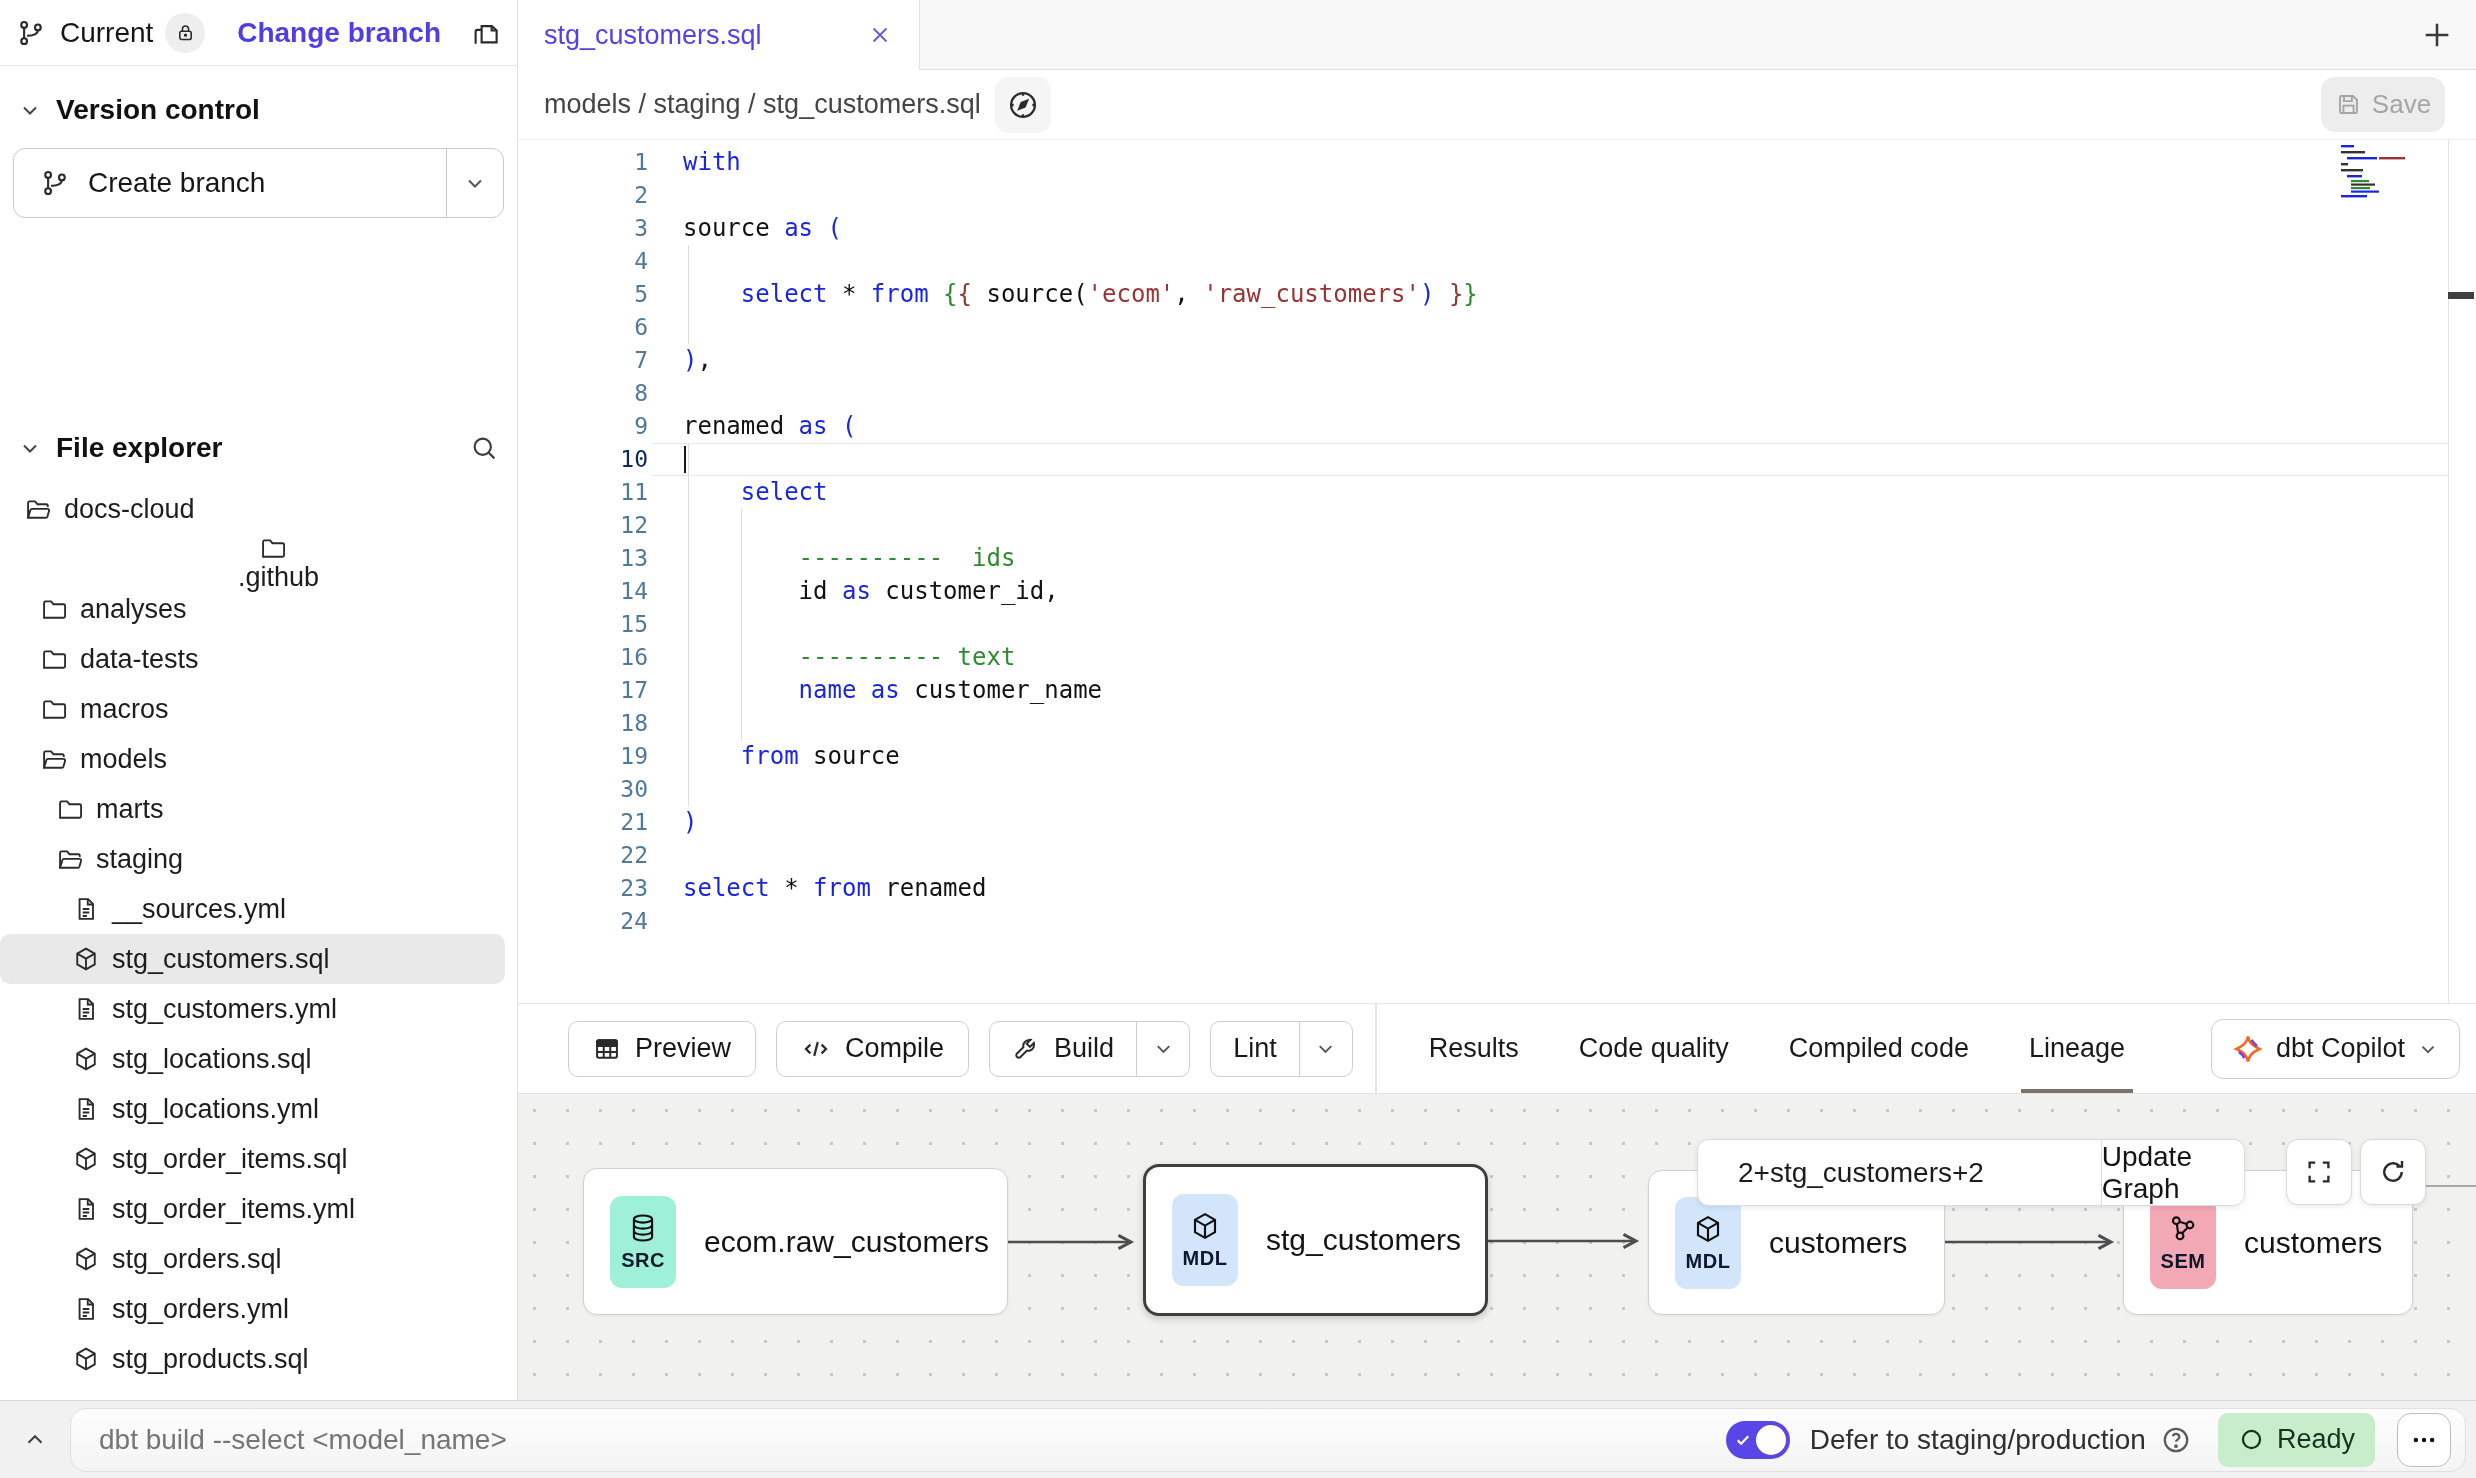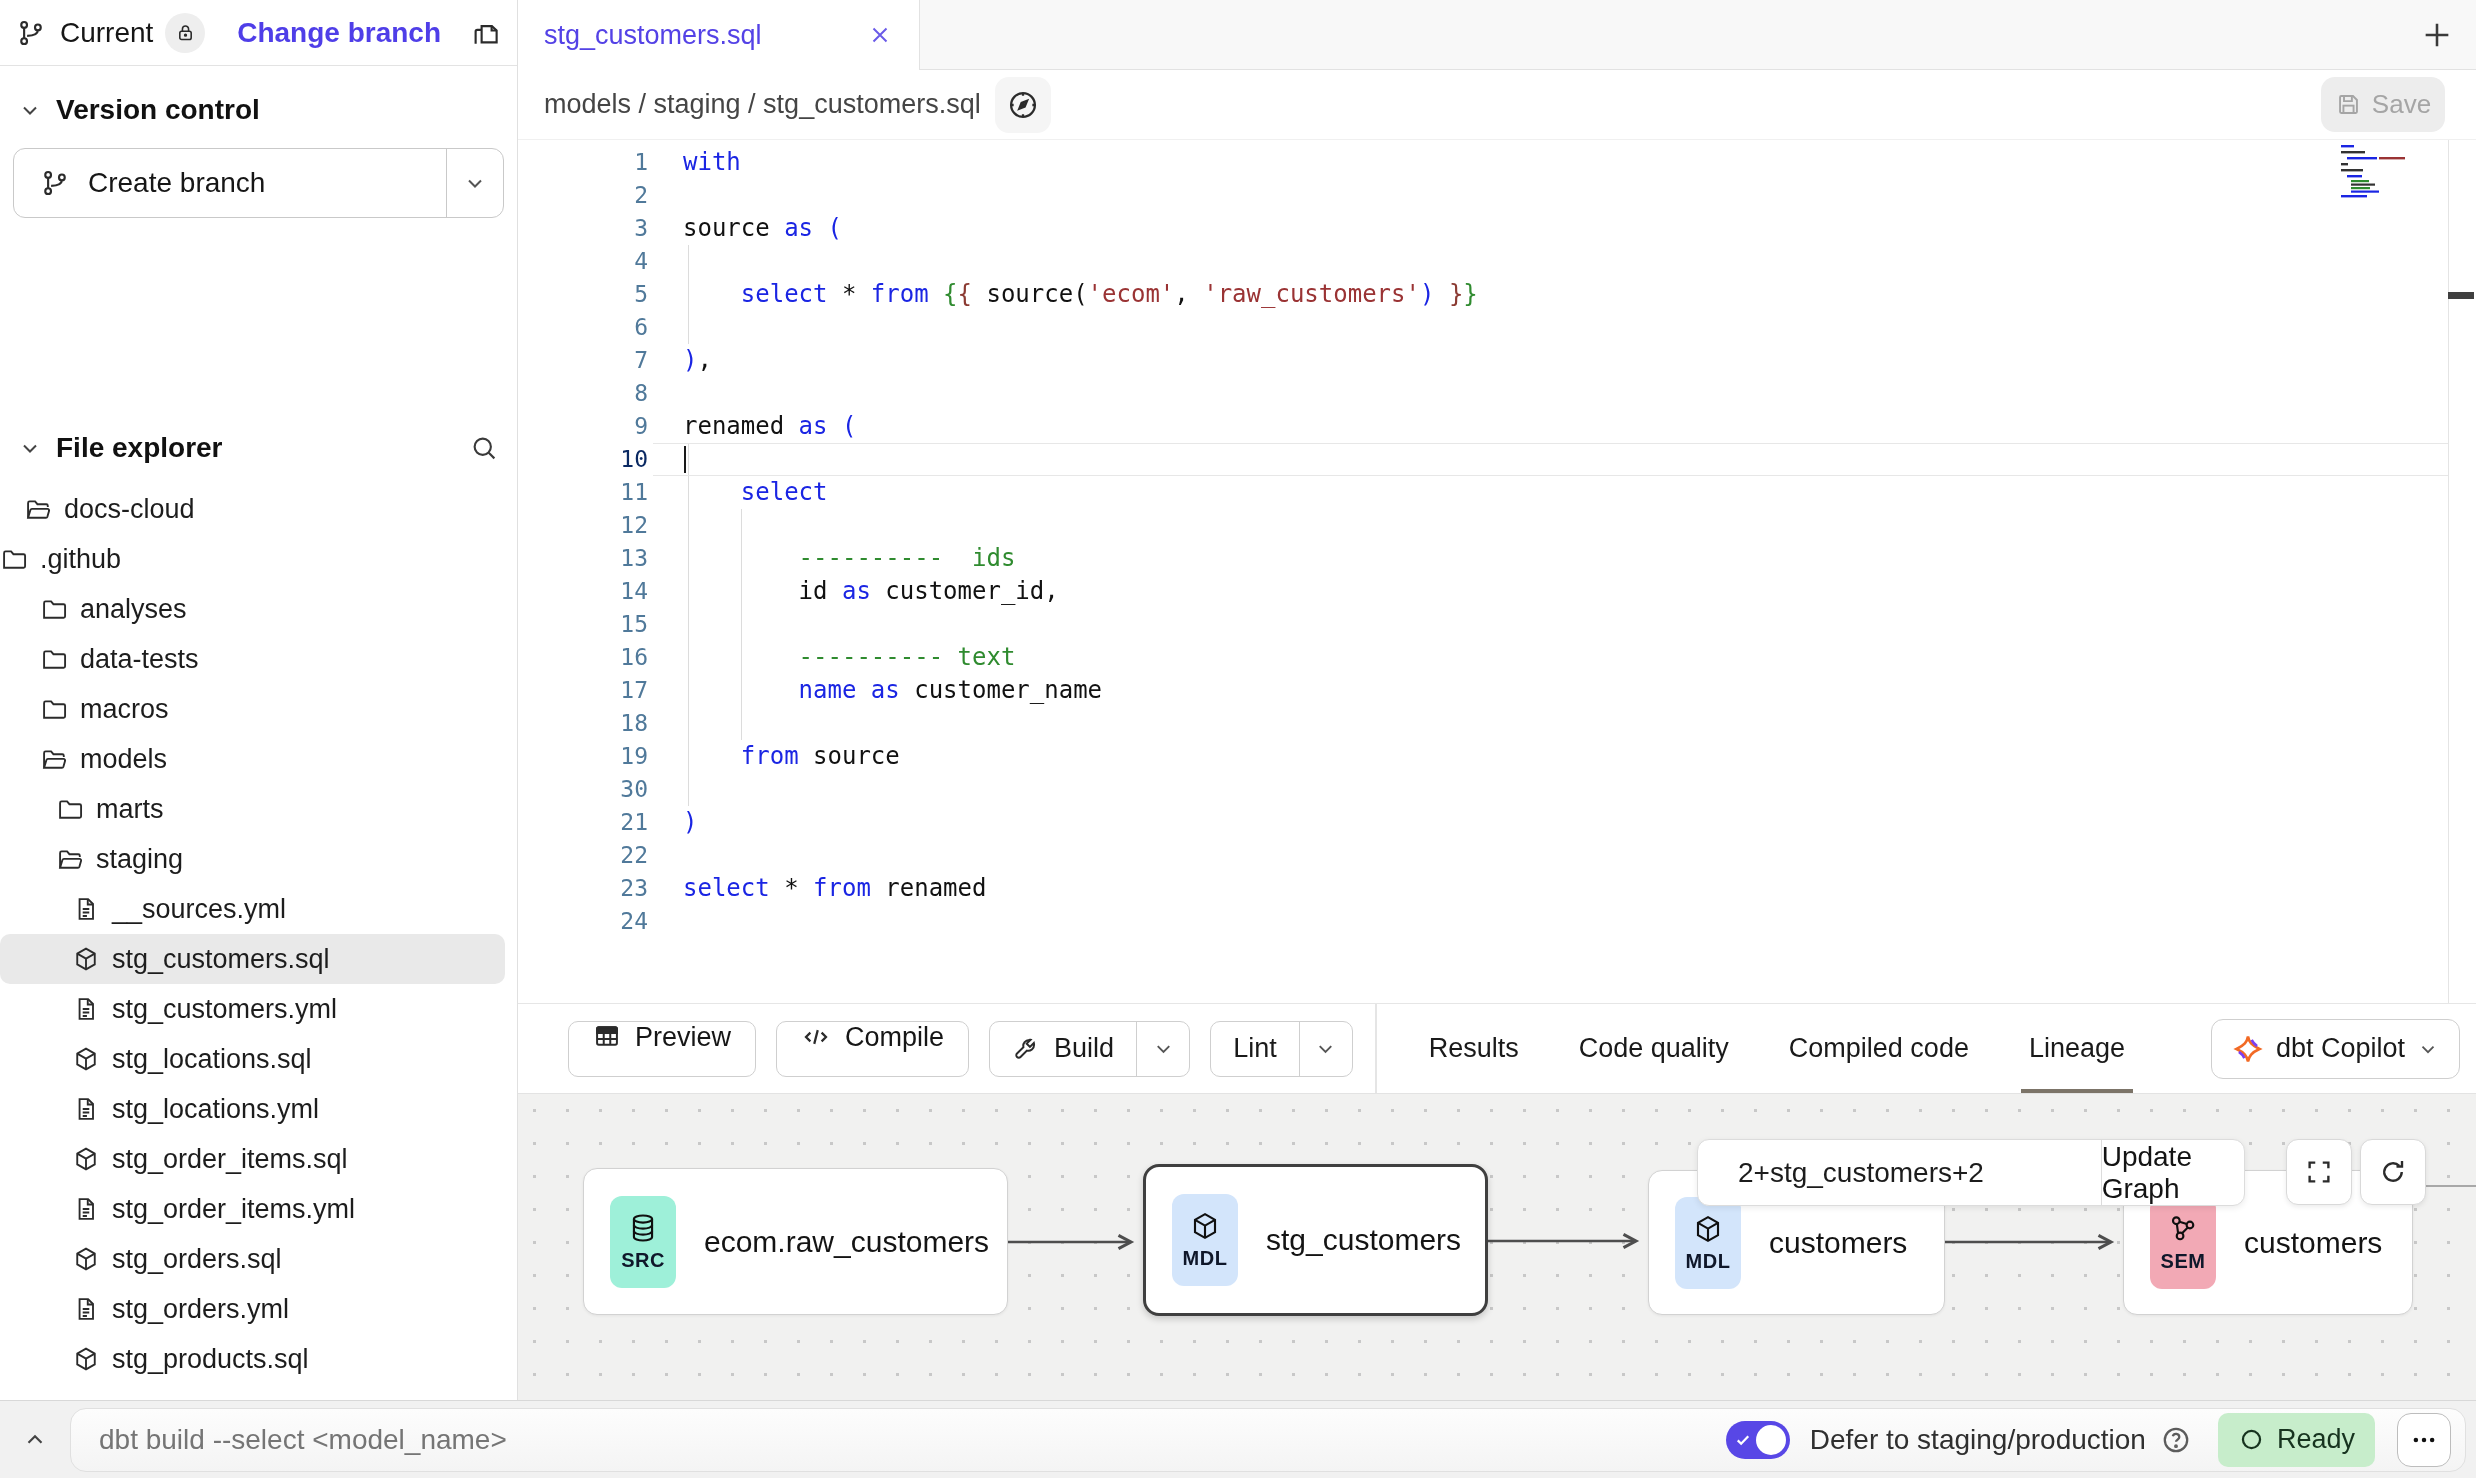--- a/index.html
+++ b/index.html
@@ -45,21 +45,21 @@
   .cline{position:absolute;left:165px;font-size:24px;line-height:33px;height:33px;white-space:pre;}
   .tk-k,.tk-b{color:#1a25e3;} .tk-p{color:#111;} .tk-s{color:#9a3334;} .tk-c,.tk-jg{color:#2f8b2f;} .tk-jr{color:#8b3a32;}
   .line-hl{position:absolute;left:135px;right:28px;height:33px;border-top:1px solid #e7e7e7;border-bottom:1px solid #e7e7e7;box-sizing:border-box;}
   .caret{position:absolute;left:166px;width:2px;height:27px;background:#1a1a1a;}
   .iguide{position:absolute;width:1px;background:#dcdcdc;}
   .minimap{position:absolute;left:1819px;top:2px;width:88px;height:58px;background:#fff;}
   .scrollcol{position:absolute;left:1930px;top:0;width:28px;height:863px;border-left:1px solid #e4e4e4;box-sizing:border-box;}
   .scrollthumb{position:absolute;left:1930px;top:152px;width:26px;height:7px;background:#3f3f3f;}
   
   .toolbar{height:90px;border-top:1px solid #e6e6e6;display:flex;align-items:center;padding-left:50px;box-sizing:border-box;}
-  .btn{height:56px;border:1.5px solid #cfcfcf;border-radius:10px;background:#fff;display:flex;align-items:flex-start;gap:14px;padding:0 24px;font-size:27px;color:#161616;box-sizing:border-box;margin-right:20px;}
+  .btn{height:56px;border:1.5px solid #cfcfcf;border-radius:10px;background:#fff;display:flex;align-items:center;gap:14px;padding:0 24px;font-size:27px;color:#161616;box-sizing:border-box;margin-right:20px;}
   .btn-split{padding:0;margin-right:20px;height:56px;border:1.5px solid #cfcfcf;border-radius:10px;background:#fff;display:flex;align-items:stretch;box-sizing:border-box;}
   .bs-main{display:flex;align-items:center;gap:14px;padding:0 22px;font-size:27px;}
   .bs-chev{width:52px;border-left:1.5px solid #cfcfcf;display:flex;align-items:center;justify-content:center;}
   .tb-sep{width:2px;height:90px;background:#e5e5e5;margin:0 22px 0 2px;}
   .res-tabs{display:flex;height:90px;}
   .res-tab{position:relative;height:90px;display:flex;align-items:center;padding:0 30px;font-size:27px;color:#1a1a1a;}
   .res-tab.active::after{content:"";position:absolute;left:22px;right:22px;bottom:0;height:5px;background:#7c7468;}
   .copilot-btn{margin-left:auto;margin-right:16px;height:58px;border:1.5px solid #cfcfcf;border-radius:12px;background:#fff;display:flex;align-items:center;gap:12px;padding:0 20px;font-size:27px;font-weight:500;}
   
   .lineage{position:relative;height:307px;border-top:1px solid #e3e3e3;background-color:#f1f1f0;background-image:radial-gradient(circle,#c8c8c8 1.6px,transparent 1.6px);background-size:33px 33px;overflow:hidden;}
@@ -171,21 +171,21 @@
     <div class="tree">
         <div class="tree-row" style="padding-left: 24px;">
           <span class="icn" style="width: 28px; height: 28px; color: rgb(43, 43, 43);">
             <svg viewBox="0 0 24 24" fill="none" stroke="currentColor" stroke-width="1.6">
               <path d="M3.5 19.5V6.8c0-.7.6-1.3 1.3-1.3h4.7l2 2.4h7.6c.7 0 1.3.6 1.3 1.3v1.1"></path>
               <path d="M3.5 19.5l2-6.6c.2-.6.7-1 1.3-1h13.4c.9 0 1.5.8 1.3 1.7l-1.4 4.9c-.2.6-.7 1-1.3 1H3.5Z"></path>
             </svg>
           </span>
           <span class="tree-label">docs-cloud</span>
         </div>
-        <div class="tree-row" style="">
+        <div class="tree-row" style="padding-left: 40px; flex-direction: column;">
           <span class="icn" style="width: 28px; height: 28px; color: rgb(43, 43, 43);">
             <svg viewBox="0 0 24 24" fill="none" stroke="currentColor" stroke-width="1.6">
               <path d="M3.5 19.5V6.8c0-.7.6-1.3 1.3-1.3h4.7l2 2.4h8.7c.7 0 1.3.6 1.3 1.3v9c0 .7-.6 1.3-1.3 1.3H3.5Z"></path>
             </svg>
           </span>
           <span class="tree-label">.github</span>
         </div>
         <div class="tree-row" style="padding-left: 40px;">
           <span class="icn" style="width: 28px; height: 28px; color: rgb(43, 43, 43);">
             <svg viewBox="0 0 24 24" fill="none" stroke="currentColor" stroke-width="1.6">

